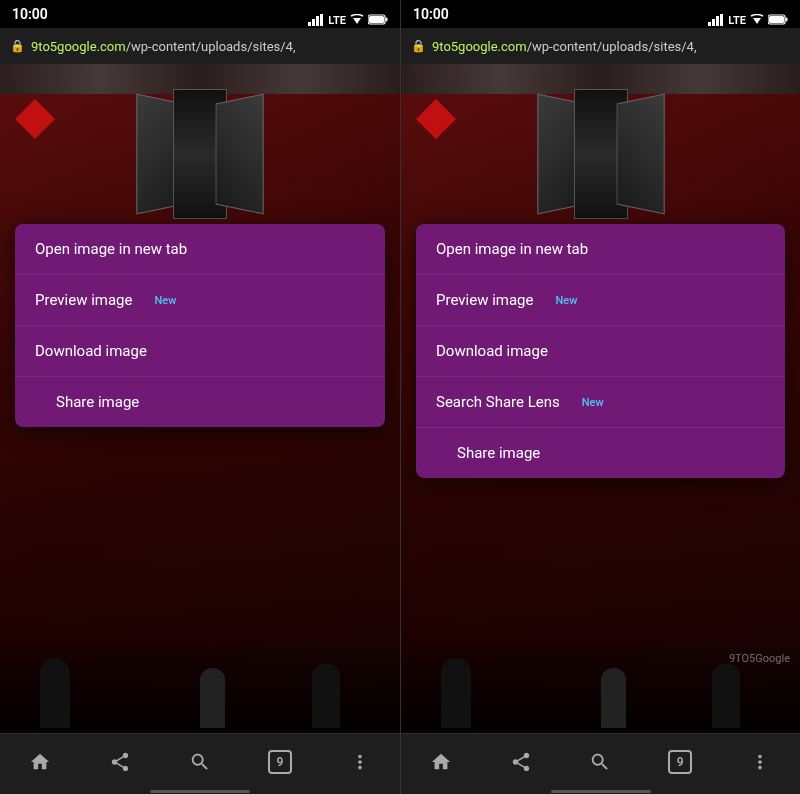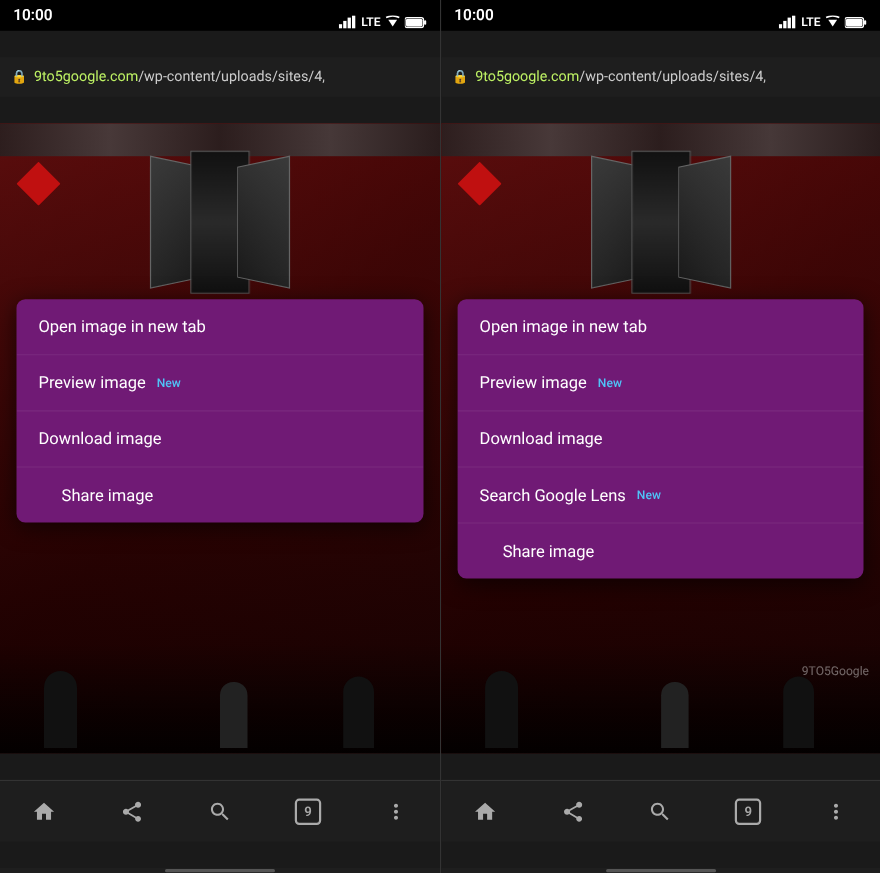--- a/index.html
+++ b/index.html
@@ -13,21 +13,20 @@
     }
 
     .phone-panel {
       width: 400px;
       height: 794px;
       position: relative;
       overflow: hidden;
       display: flex;
       flex-direction: column;
       background: #1a1a1a;
-      gap: 24px;
     }
 
     .phone-panel + .phone-panel {
       border-left: 1px solid #333;
     }
 
     
     .status-bar {
       height: 28px;
       background: #000;
@@ -40,21 +39,20 @@
     }
 
     .status-time {
       color: #fff;
       font-size: 14px;
       font-weight: 600;
     }
 
     .status-icons {
       display: flex;
-      align-items: center;
       gap: 4px;
       margin-top: 12px;
     }
 
     .status-icons svg {
       fill: #fff;
     }
 
     
     .url-bar {
@@ -136,21 +134,21 @@
 
     .menu-item:last-child {
       border-bottom: none;
       margin-left: 21px;
     }
 
     .new-badge {
       font-size: 11px;
       color: #4fc3f7;
       font-weight: 500;
-      margin-left: 4px;
+      margin-left: 16px;
     }
 
     
     .nav-bar {
       height: 56px;
       background: #1e1e1e;
       display: flex;
       align-items: center;
       justify-content: space-around;
       flex-shrink: 0;
@@ -372,21 +370,21 @@
         <span>Open image in new tab</span>
       </div>
       <div class="menu-item">
         <span>Preview image</span>
         <span class="new-badge">New</span>
       </div>
       <div class="menu-item">
         <span>Download image</span>
       </div>
       <div class="menu-item">
-        <span>Search Google Lens</span>
+        <span>Search Share Lens</span>
         <span class="new-badge">New</span>
       </div>
       <div class="menu-item">
         <span>Share image</span>
       </div>
     </div>
 
     <div class="watermark">9TO5Google</div>
   </div>
 

